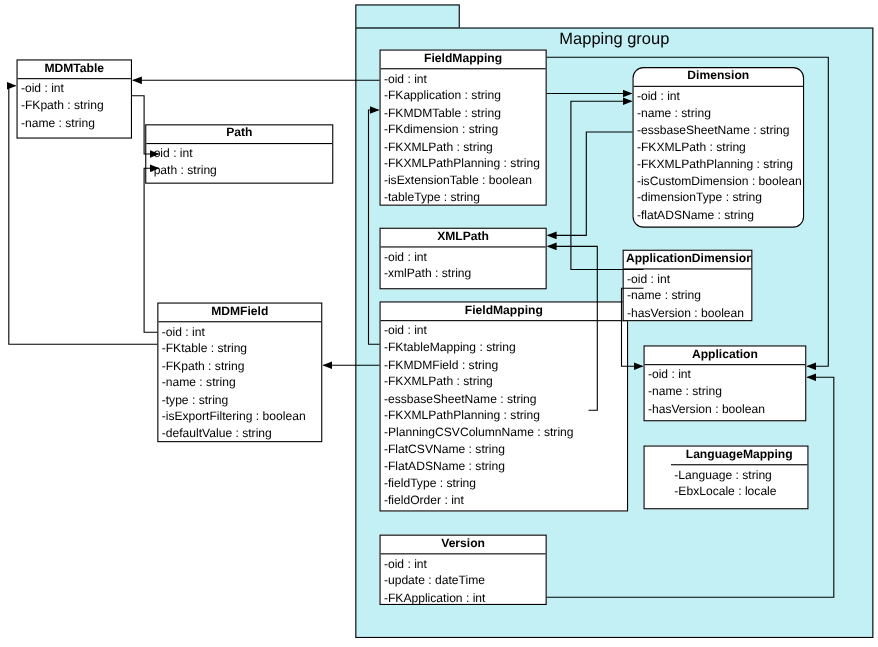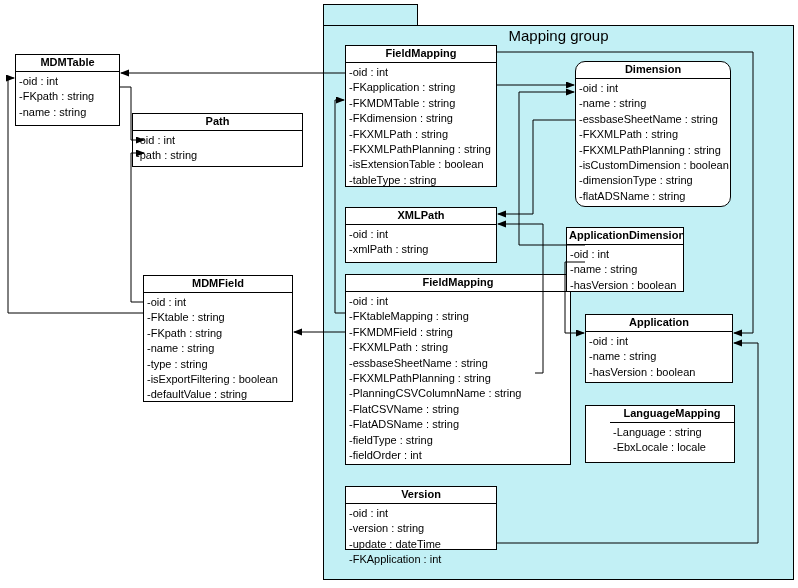--- a/index.html
+++ b/index.html
@@ -100,21 +100,20 @@
         <div class="attr">-FlatADSName : string</div>
         <div class="attr">-fieldType : string</div>
         <div class="attr">-fieldOrder : int</div>
       </div>
   </div>
 
   <div class="uml-class" style="left:345px;top:486px;width:152px;height:64px;">
     <div class="uml-title">Version</div>
     <div class="uml-attrs">
         <div class="attr">-oid : int</div>
-        <div class="attr">-version : string</div>
         <div class="attr">-update : dateTime</div>
         <div class="attr">-FKApplication : int</div>
       </div>
   </div>
 
   <div class="uml-class" style="left:575px;top:61px;width:156px;height:146px;border-radius:10px;">
     <div class="uml-title">Dimension</div>
     <div class="uml-attrs">
         <div class="attr">-oid : int</div>
         <div class="attr">-name : string</div>

